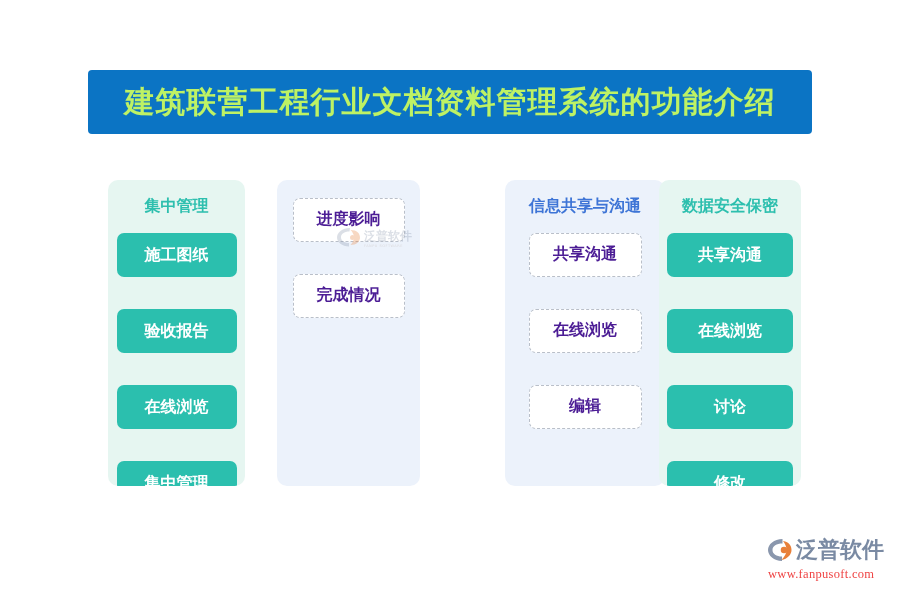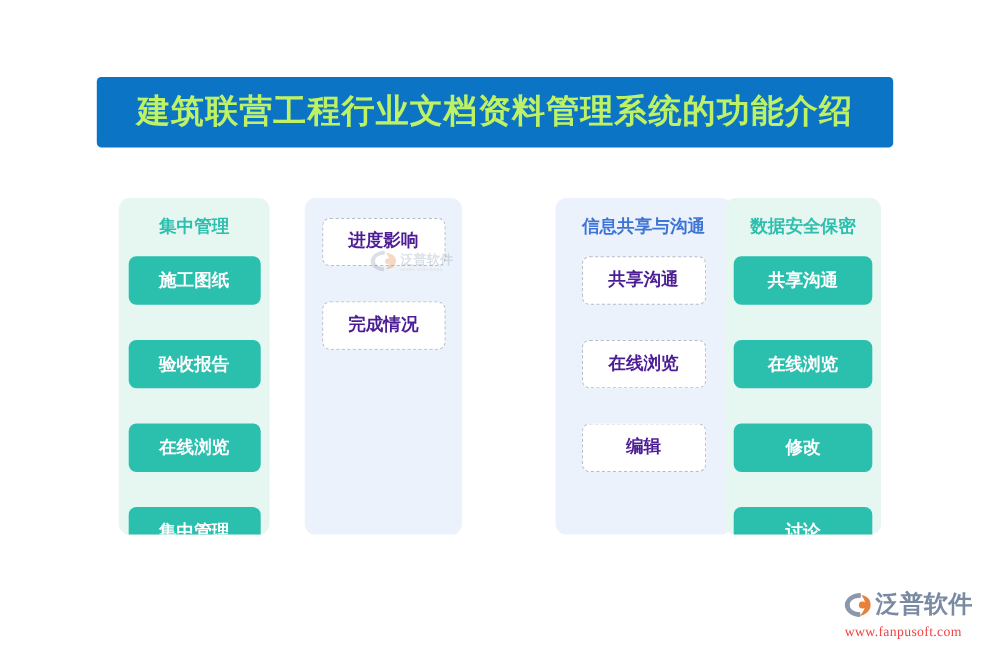--- a/index.html
+++ b/index.html
@@ -216,22 +216,22 @@
         <div class="btn ghost">在线浏览</div>
         <div class="btn ghost">编辑</div>
       </div>
     </div>
 
     <div class="card mint" id="card-3">
       <div class="card-title">数据安全保密</div>
       <div class="btn-list">
         <div class="btn solid">共享沟通</div>
         <div class="btn solid">在线浏览</div>
+        <div class="btn solid">讨论</div>
         <div class="btn solid">修改</div>
-        <div class="btn solid">讨论</div>
       </div>
     </div>
 
   </div>
 
   <div class="footer-logo">
     <div class="logo-row">
       <span class="logo-mark">
         <svg viewBox="0 0 52 52" width="26" height="26" xmlns="http://www.w3.org/2000/svg">
           <path d="M33 4 C16 4 4 15 4 26 C4 37 16 48 32 48 L32 39 C21 39 13 34 13 26 C13 18 21 13 33 13 Z" fill="#8a97ad"></path>

